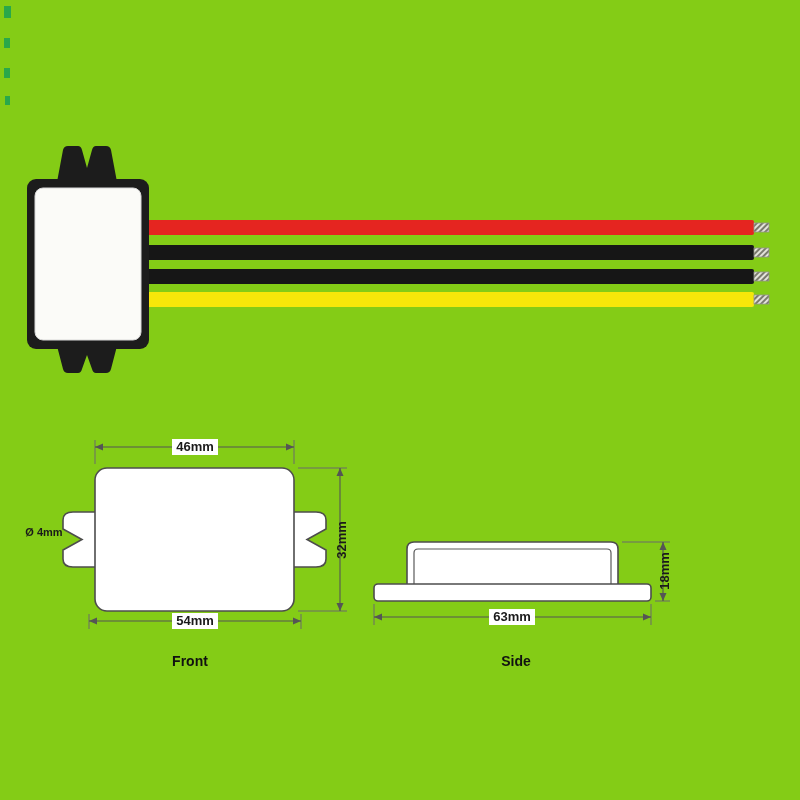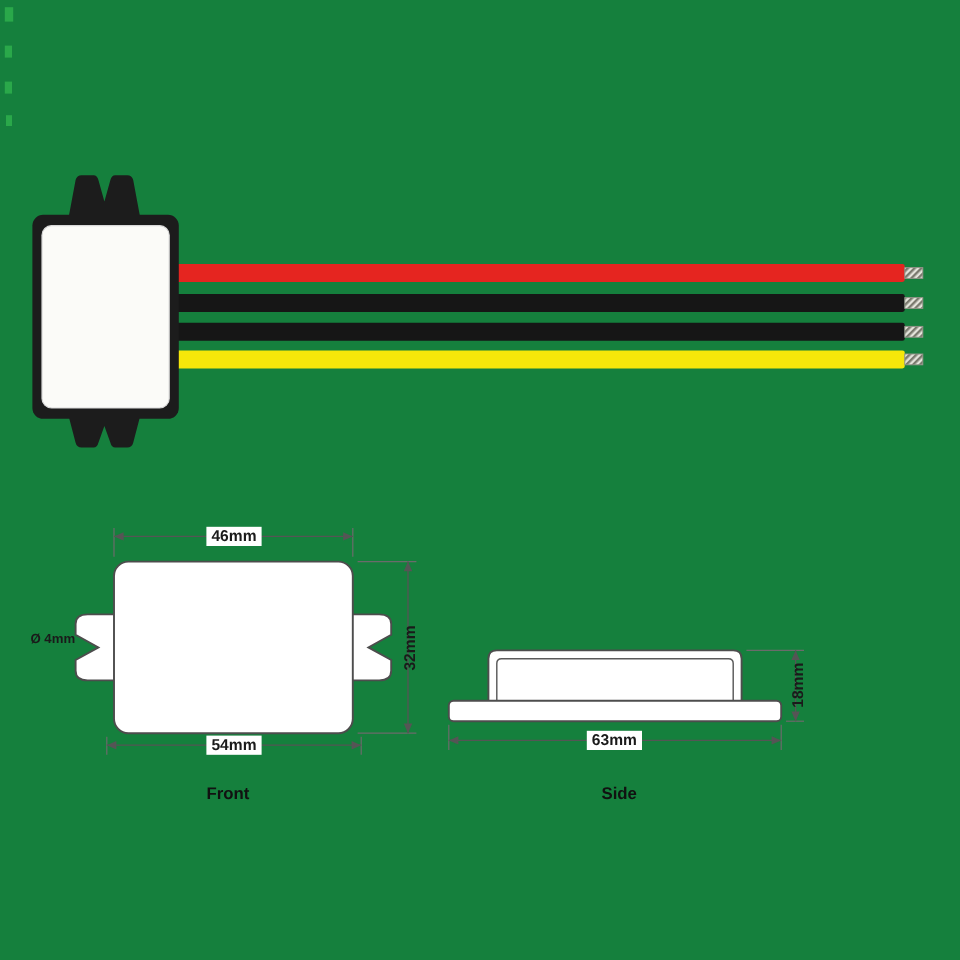--- a/index.html
+++ b/index.html
@@ -1,19 +1,19 @@
 <!DOCTYPE html>
 <html><head>
 <meta charset="utf-8">
 <style>
   html,body{margin:0;padding:0;background:#ffffff;}
   .page{
     position:relative;
     width:800px;height:800px;
-    background:#15803d;
+    background:#84cc16;
     font-family:"Liberation Sans", sans-serif;
     overflow:hidden;
   }
   svg{display:block;}
   .outline{fill:#ffffff;stroke:#4d4d4d;stroke-width:1.6;}
   .outline-open{fill:#ffffff;stroke:#4d4d4d;stroke-width:1.6;}
   .outline-thin{fill:none;stroke:#5a5a5a;stroke-width:1.2;}
   .ext{stroke:#6b6b6b;stroke-width:1;}
   .dim{stroke:#555555;stroke-width:1.1;}
   .arrow{fill:#555555;}

